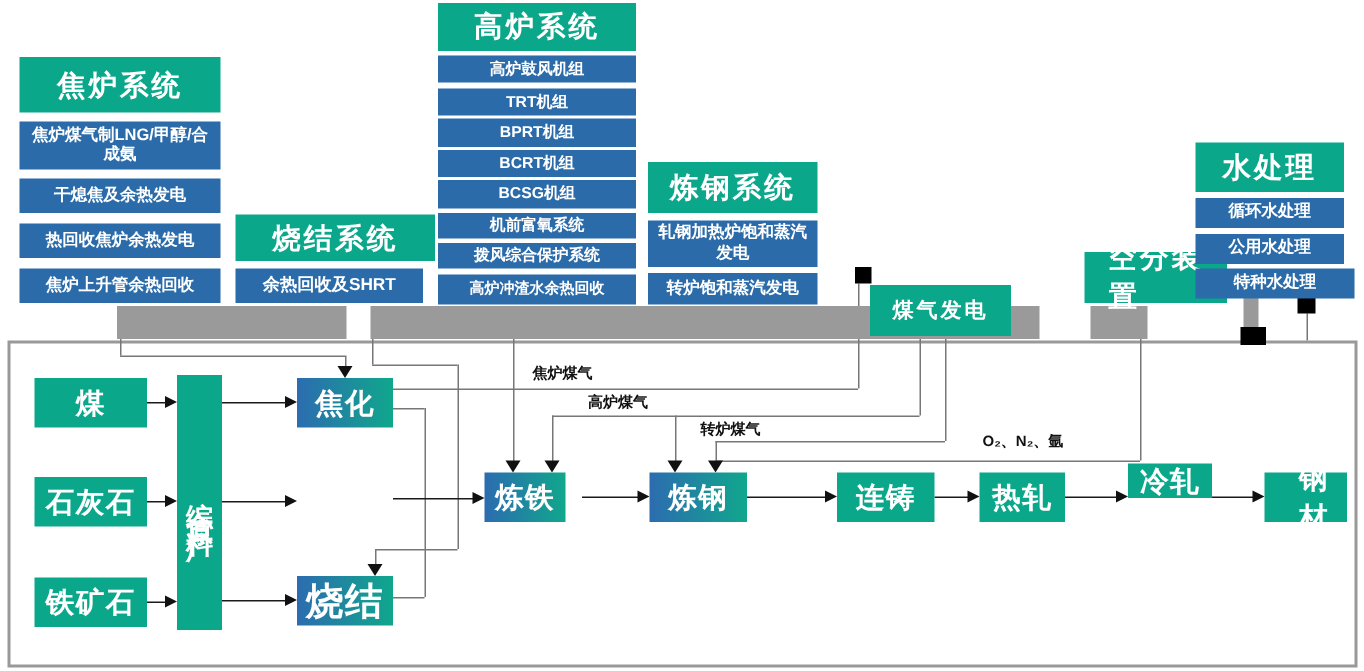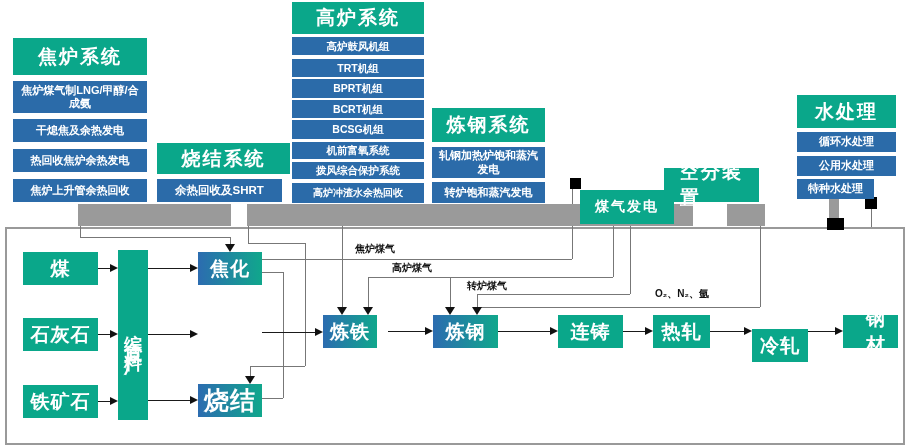--- a/index.html
+++ b/index.html
@@ -107,34 +107,34 @@
     <div class="abs sub" style="left: 292px; top: 100px; width: 132px; height: 18px; font-size: 10.5px;">BCRT机组</div>
     <div class="abs sub" style="left: 292px; top: 79px; width: 132px; height: 19px; font-size: 10.5px;">BPRT机组</div>
     <div class="abs sub" style="left: 292px; top: 120px; width: 132px; height: 19px; font-size: 10.5px;">BCSG机组</div>
     <div class="abs sub" style="left: 292px; top: 142px; width: 132px; height: 17px; font-size: 10.5px;">机前富氧系统</div>
     <div class="abs sub" style="left: 292px; top: 162px; width: 132px; height: 17px; font-size: 10.5px;">拨风综合保护系统</div>
     <div class="abs sub" style="left: 292px; top: 183px; width: 132px; height: 20px; font-size: 10px;">高炉冲渣水余热回收</div>
     <div class="abs hdr" style="left: 432px; top: 108px; width: 113px; height: 34px; font-size: 19px;">炼钢系统</div>
     <div class="abs sub" style="left: 432px; top: 147px; width: 113px; height: 31px; font-size: 11px;">轧钢加热炉饱和蒸汽发电</div>
     <div class="abs sub" style="left: 432px; top: 182px; width: 113px; height: 21px; font-size: 11px;">转炉饱和蒸汽发电</div>
     <div class="abs hdr" style="left: 580px; top: 168px; width: 94px; height: 34px; font-size: 14px; margin-top: 22px;">煤气发电</div>
-    <div class="abs hdr" style="left: 664px; top: 168px; width: 95px; height: 34px; font-size: 19px; padding-left: 16px;">空分装置</div>
+    <div class="abs hdr" style="left: 723px; top: 168px; width: 95px; height: 34px; font-size: 19px; padding-left: 16px;">空分装置</div>
     <div class="abs hdr" style="left: 797px; top: 95px; width: 99px; height: 33px; font-size: 19px;">水处理</div>
     <div class="abs sub" style="left: 797px; top: 132px; width: 99px; height: 20px; font-size: 11px;">循环水处理</div>
     <div class="abs sub" style="left: 797px; top: 156px; width: 99px; height: 20px; font-size: 11px; text-align: right;">公用水处理</div>
-    <div class="abs sub" style="left: 797px; top: 179px; width: 77px; height: 20px; font-size: 11px;">特种水处理</div>
+    <div class="abs sub" style="left: 797px; top: 179px; width: 106px; height: 20px; font-size: 11px;">特种水处理</div>
     <div class="abs fbox solid" style="left: 23px; top: 252px; width: 75px; height: 33px; font-size: 19px;">煤</div>
     <div class="abs fbox solid" style="left: 23px; top: 318px; width: 75px; height: 33px; font-size: 19px;">石灰石</div>
     <div class="abs fbox solid" style="left: 23px; top: 385px; width: 75px; height: 33px; font-size: 19px;">铁矿石</div>
     <div class="abs fbox solid vert" style="left: 118px; top: 250px; width: 30px; height: 170px; font-size: 18px;">综合原料厂</div>
     <div class="abs fbox grad" style="left: 198px; top: 252px; width: 64px; height: 33px; font-size: 19px;">焦化</div>
     <div class="abs fbox grad" style="left: 198px; top: 384px; width: 64px; height: 33px; font-size: 25px;">烧结</div>
     <div class="abs fbox grad" style="left: 323px; top: 315px; width: 54px; height: 33px; font-size: 19px;">炼铁</div>
     <div class="abs fbox grad" style="left: 433px; top: 315px; width: 65px; height: 33px; font-size: 19px;">炼钢</div>
     <div class="abs fbox solid" style="left: 558px; top: 315px; width: 65px; height: 33px; font-size: 19px;">连铸</div>
     <div class="abs fbox solid" style="left: 653px; top: 315px; width: 57px; height: 33px; font-size: 19px;">热轧</div>
-    <div class="abs fbox solid" style="left: 752px; top: 329px; width: 56px; height: 33px; font-size: 19px; text-align: right;">冷轧</div>
+    <div class="abs fbox solid" style="left: 752px; top: 309px; width: 56px; height: 23px; font-size: 19px; text-align: right;">冷轧</div>
     <div class="abs fbox solid" style="left: 843px; top: 315px; width: 55px; height: 33px; font-size: 19px; padding-left: 23px;">钢材</div>
     <div class="abs glabel" style="left: 355px; top: 242px;">焦炉煤气</div>
     <div class="abs glabel" style="left: 392px; top: 261px;">高炉煤气</div>
     <div class="abs glabel" style="left: 467px; top: 279px;">转炉煤气</div>
     <div class="abs glabel" style="left: 655px; top: 287px;">O₂、N₂、氩</div>
   </div>
 
 </body></html>

